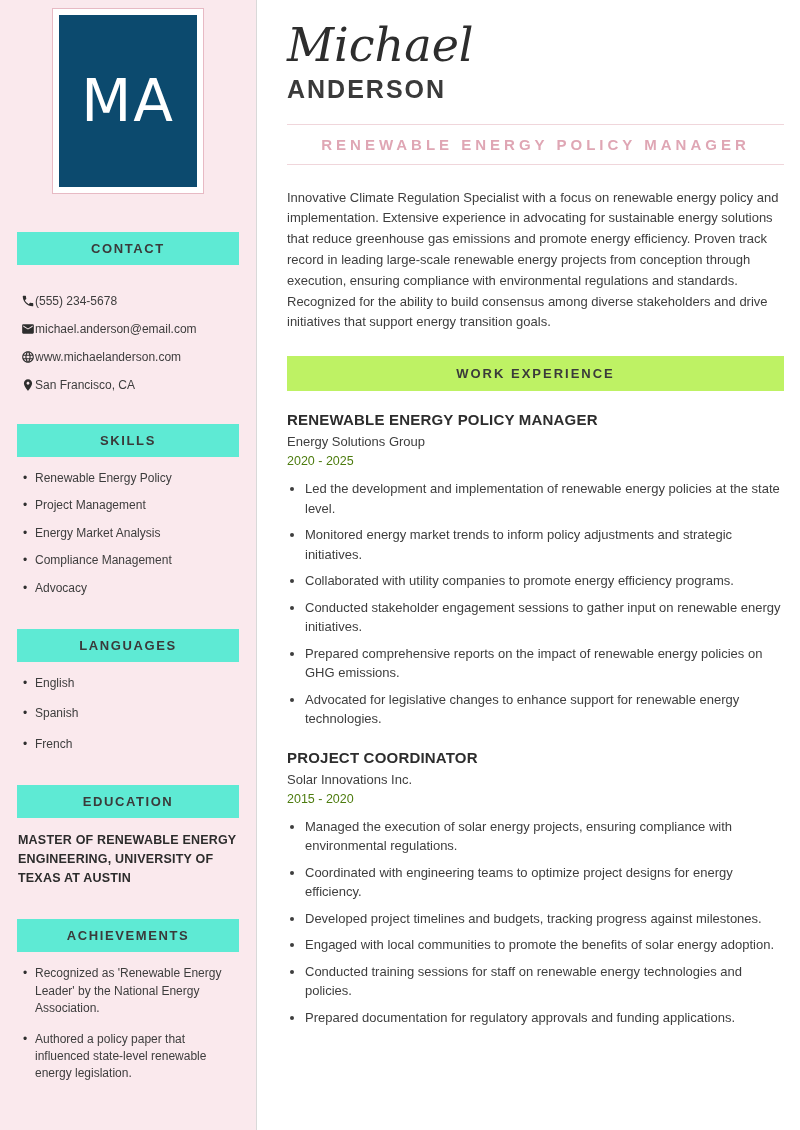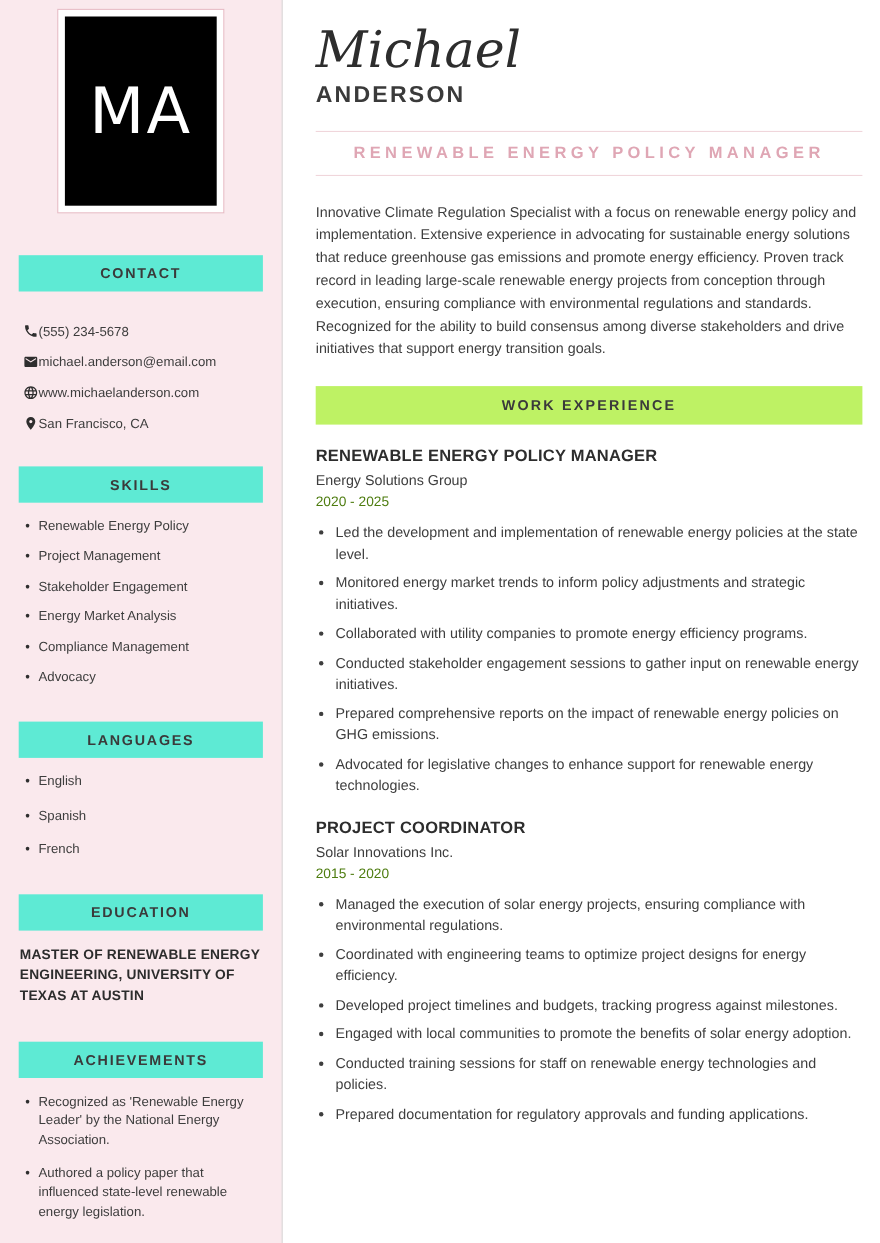--- a/index.html
+++ b/index.html
@@ -19,21 +19,21 @@
     border-right: 1px solid #d9d9d9;
     padding: 8px 17px 16px;
   }
   .avatar-frame {
     width: 152px; margin: 0 auto;
     background: #ffffff;
     border: 1px solid #e7bac4;
     padding: 6px;
   }
   .avatar-inner {
-    background: #000000; height: 172px;
+    background: #0c4a6e; height: 172px;
     display: flex; align-items: center; justify-content: center;
   }
   .avatar-initials {
     color: #ffffff; font-size: 58px; letter-spacing: 2px;
     font-family: "DejaVu Sans", sans-serif; font-weight: 400;
   }
   .side-header {
     background: #5eead4; color: #3a3a3a;
     font-size: 13px; font-weight: bold; letter-spacing: 1.6px;
     text-align: center; padding: 9px 0;
@@ -59,21 +59,21 @@
     line-height: 1.5; letter-spacing: 0.2px; margin: 0 0 0 1px;
   }
 
   
   .main { flex: 1; padding: 20px 16px 20px 30px; }
   .first-name {
     font-family: "DejaVu Serif", serif; font-style: italic;
     font-size: 46px; color: #2d2d2d; line-height: 1.1; font-weight: 500;
   }
   .last-name {
-    font-size: 21px; font-weight: bold; letter-spacing: 2px;
+    font-size: 25px; font-weight: bold; letter-spacing: 2px;
     color: #3a3a3a; margin-top: 4px;
   }
   .title-banner {
     margin-top: 20px;
     border-top: 1px solid #f0d6db; border-bottom: 1px solid #f0d6db;
     padding: 11px 0; text-align: center;
     color: #dfa6b4; font-weight: bold; font-size: 15px; letter-spacing: 4px;
   }
   .summary { margin-top: 23px; font-size: 13px; line-height: 1.6; color: #3e3e3e; }
   .work-banner {
@@ -130,21 +130,20 @@
         </li>
       </ul>
     </section>
 
     <section>
       <h2 class="side-header">SKILLS</h2>
       <ul class="side-list">
 
       <li>Renewable Energy Policy</li>
           <li>Project Management</li>
-          <li>Stakeholder Engagement</li>
           <li>Energy Market Analysis</li>
           <li>Compliance Management</li>
           <li>Advocacy</li>
         </ul>
     </section>
 
     <section>
       <h2 class="side-header">LANGUAGES</h2>
       <ul class="side-list spread">
 

